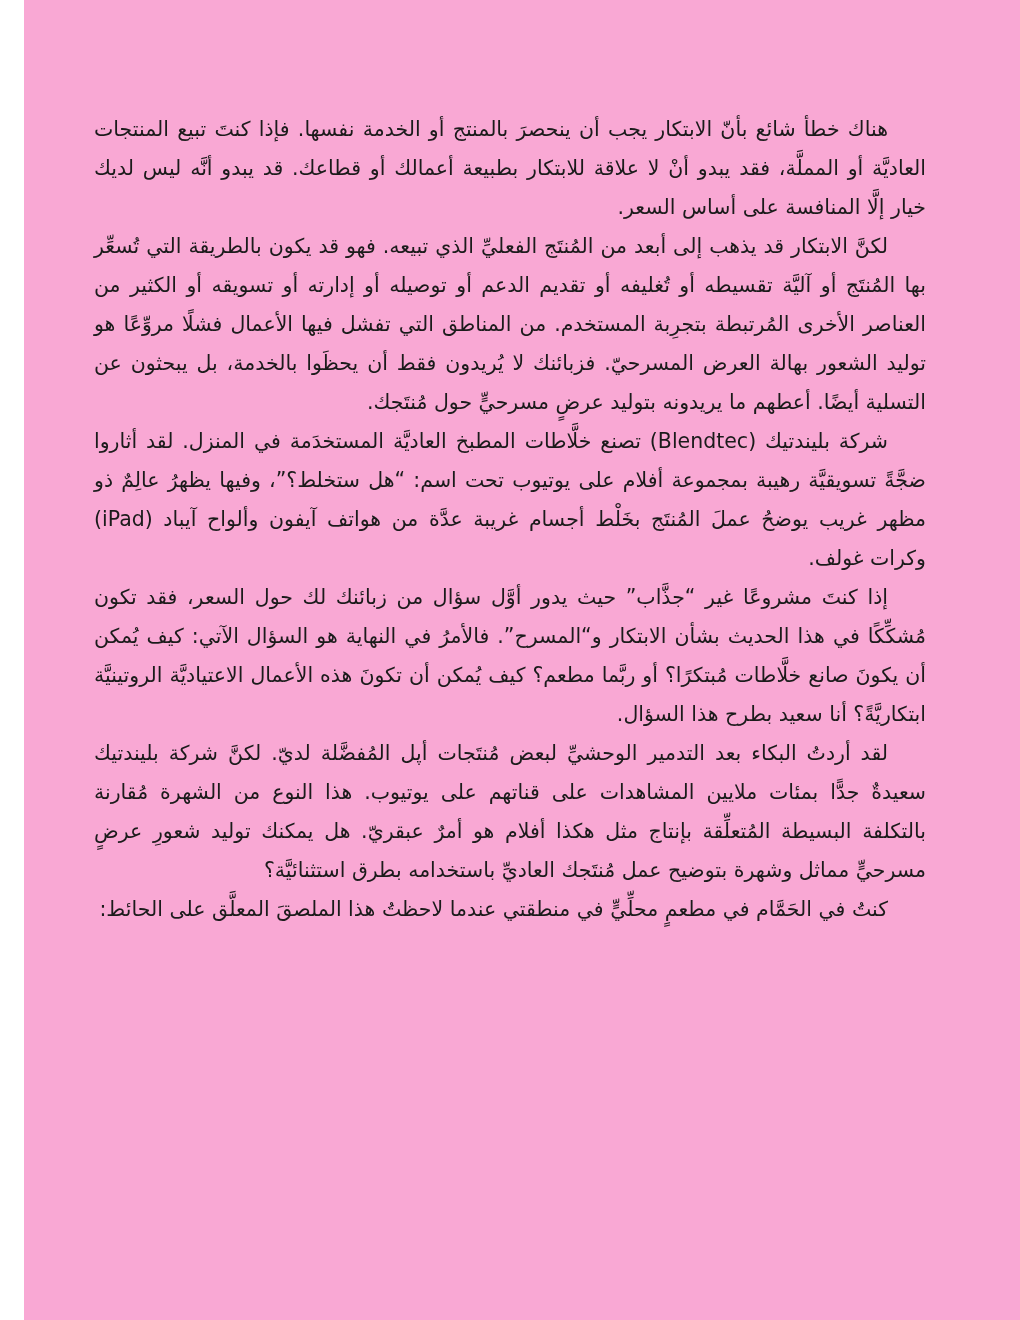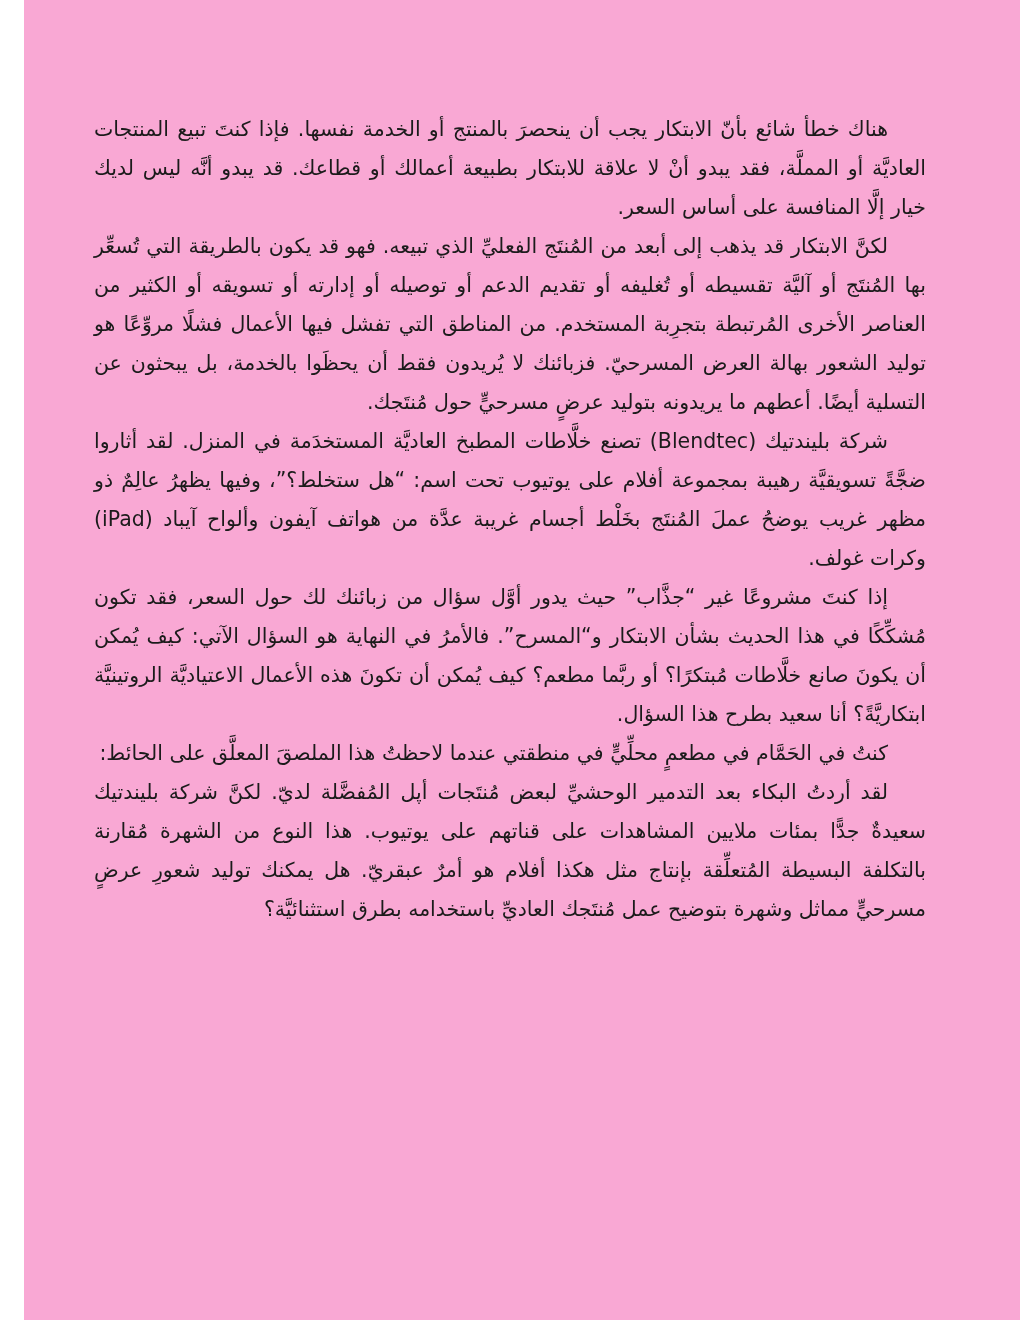--- a/index.html
+++ b/index.html
@@ -36,16 +36,16 @@
 </style>
 </head>
 <body>
 
 <div class="page">
   <div class="text-block">
     <p>هناك خطأ شائع بأنّ الابتكار يجب أن ينحصرَ بالمنتج أو الخدمة نفسها. فإذا كنتَ تبيع المنتجات العاديَّة أو المملَّة، فقد يبدو أنْ لا علاقة للابتكار بطبيعة أعمالك أو قطاعك. قد يبدو أنَّه ليس لديك خيار إلَّا المنافسة على أساس السعر.</p>
     <p>لكنَّ الابتكار قد يذهب إلى أبعد من المُنتَج الفعليِّ الذي تبيعه. فهو قد يكون بالطريقة التي تُسعِّر بها المُنتَج أو آليَّة تقسيطه أو تُغليفه أو تقديم الدعم أو توصيله أو إدارته أو تسويقه أو الكثير من العناصر الأخرى المُرتبطة بتجرِبة المستخدم. من المناطق التي تفشل فيها الأعمال فشلًا مروِّعًا هو توليد الشعور بهالة العرض المسرحيّ. فزبائنك لا يُريدون فقط أن يحظَوا بالخدمة، بل يبحثون عن التسلية أيضًا. أعطهم ما يريدونه بتوليد عرضٍ مسرحيٍّ حول مُنتَجك.</p>
     <p>شركة بليندتيك (Blendtec) تصنع خلَّاطات المطبخ العاديَّة المستخدَمة في المنزل. لقد أثاروا ضجَّةً تسويقيَّة رهيبة بمجموعة أفلام على يوتيوب تحت اسم: “هل ستخلط؟”، وفيها يظهرُ عالِمٌ ذو مظهر غريب يوضحُ عملَ المُنتَج بخَلْط أجسام غريبة عدَّة من هواتف آيفون وألواح آيباد (iPad) وكرات غولف.</p>
     <p>إذا كنتَ مشروعًا غير “جذَّاب” حيث يدور أوَّل سؤال من زبائنك لك حول السعر، فقد تكون مُشكِّكًا في هذا الحديث بشأن الابتكار و“المسرح”. فالأمرُ في النهاية هو السؤال الآتي: كيف يُمكن أن يكونَ صانع خلَّاطات مُبتكرًا؟ أو ربَّما مطعم؟ كيف يُمكن أن تكونَ هذه الأعمال الاعتياديَّة الروتينيَّة ابتكاريَّةً؟ أنا سعيد بطرح هذا السؤال.</p>
+    <p>لقد أردتُ البكاء بعد التدمير الوحشيِّ لبعض مُنتَجات أپل المُفضَّلة لديّ. لكنَّ شركة بليندتيك سعيدةٌ جدًّا بمئات ملايين المشاهدات على قناتهم على يوتيوب. هذا النوع من الشهرة مُقارنة بالتكلفة البسيطة المُتعلِّقة بإنتاج مثل هكذا أفلام هو أمرٌ عبقريّ. هل يمكنك توليد شعورِ عرضٍ مسرحيٍّ مماثل وشهرة بتوضيح عمل مُنتَجك العاديِّ باستخدامه بطرق استثنائيَّة؟</p>
     <p>كنتُ في الحَمَّام في مطعمٍ محلِّيٍّ في منطقتي عندما لاحظتُ هذا الملصقَ المعلَّق على الحائط:</p>
-    <p>لقد أردتُ البكاء بعد التدمير الوحشيِّ لبعض مُنتَجات أپل المُفضَّلة لديّ. لكنَّ شركة بليندتيك سعيدةٌ جدًّا بمئات ملايين المشاهدات على قناتهم على يوتيوب. هذا النوع من الشهرة مُقارنة بالتكلفة البسيطة المُتعلِّقة بإنتاج مثل هكذا أفلام هو أمرٌ عبقريّ. هل يمكنك توليد شعورِ عرضٍ مسرحيٍّ مماثل وشهرة بتوضيح عمل مُنتَجك العاديِّ باستخدامه بطرق استثنائيَّة؟</p>
   </div>
 </div>
 
 </body></html>

